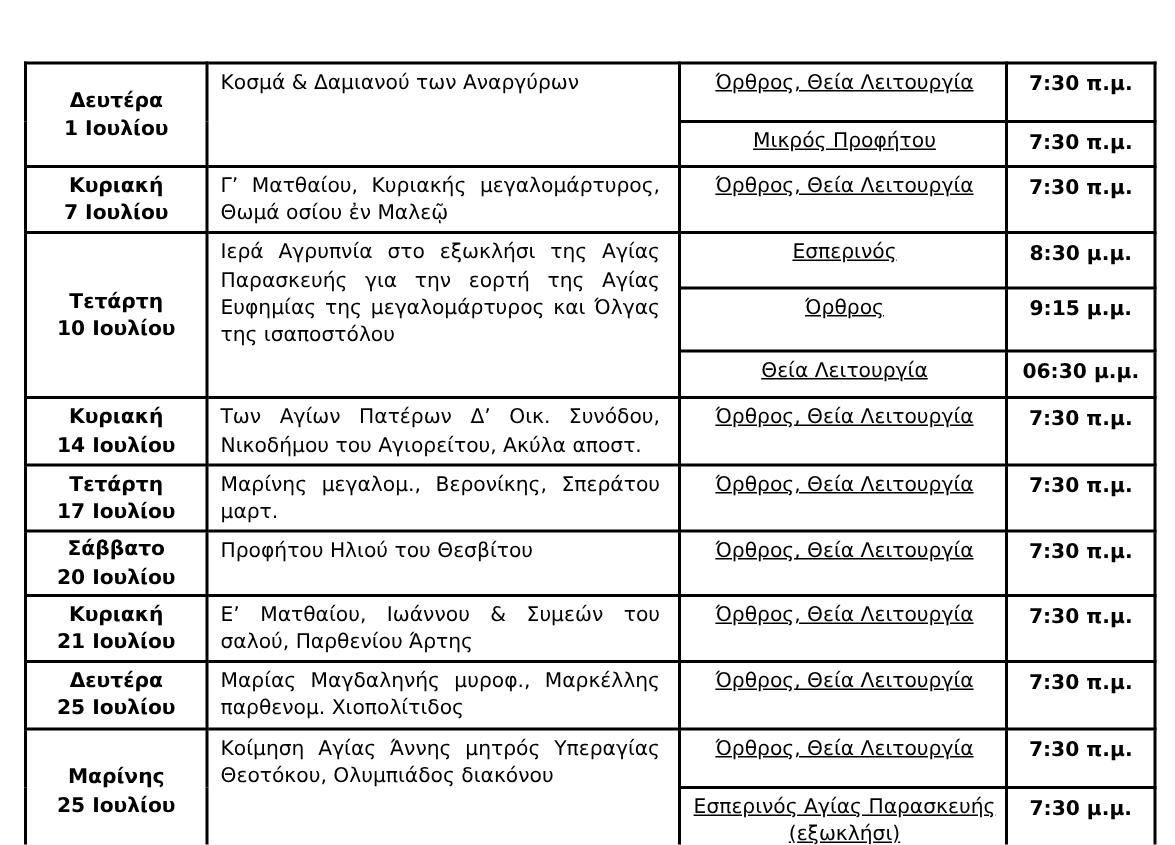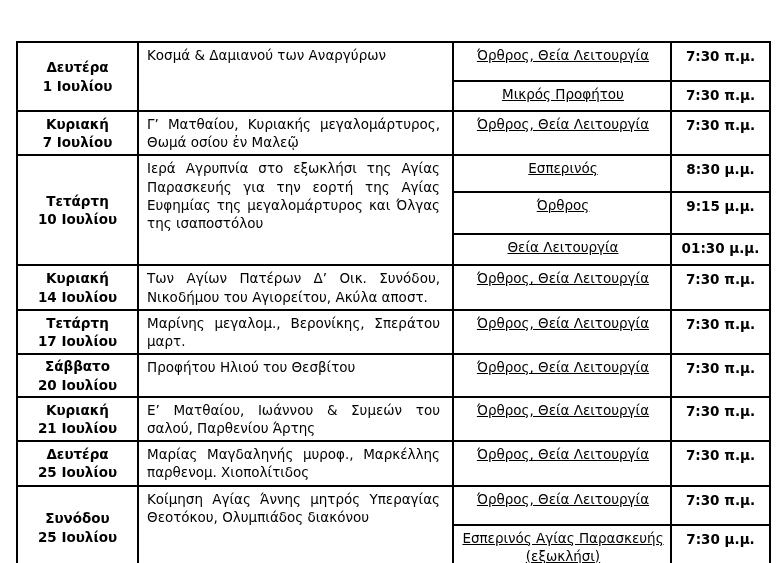--- a/index.html
+++ b/index.html
@@ -114,21 +114,21 @@
         <td class="desc" rowspan="3">Ιερά Αγρυπνία στο εξωκλήσι της Αγίας Παρασκευής για την εορτή της Αγίας Ευφημίας της μεγαλομάρτυρος και Όλγας της ισαποστόλου</td>
         <td class="svc">Εσπερινός</td>
         <td class="time">8:30 μ.μ.</td>
       </tr>
       <tr class="h42">
         <td class="svc">Όρθρος</td>
         <td class="time">9:15 μ.μ.</td>
       </tr>
       <tr class="h31">
         <td class="svc">Θεία Λειτουργία</td>
-        <td class="time">01:30 μ.μ.</td>
+        <td class="time">06:30 μ.μ.</td>
       </tr>
 
       <tr class="h42">
         <td class="date">
           <div>Κυριακή</div>
           <div>14 Ιουλίου</div>
         </td>
         <td class="desc">Των Αγίων Πατέρων Δ’ Οικ. Συνόδου, Νικοδήμου του Αγιορείτου, Ακύλα αποστ.</td>
         <td class="svc">Όρθρος, Θεία Λειτουργία</td>
         <td class="time">7:30 π.μ.</td>
@@ -169,21 +169,21 @@
           <div>Δευτέρα</div>
           <div>25 Ιουλίου</div>
         </td>
         <td class="desc">Μαρίας Μαγδαληνής μυροφ., Μαρκέλλης παρθενομ. Χιοπολίτιδος</td>
         <td class="svc">Όρθρος, Θεία Λειτουργία</td>
         <td class="time">7:30 π.μ.</td>
       </tr>
 
       <tr class="h39">
         <td class="date" rowspan="2">
-          <div>Συνόδου</div>
+          <div>Μαρίνης</div>
           <div>25 Ιουλίου</div>
         </td>
         <td class="desc" rowspan="2">Κοίμηση Αγίας Άννης μητρός Υπεραγίας Θεοτόκου, Ολυμπιάδος διακόνου</td>
         <td class="svc">Όρθρος, Θεία Λειτουργία</td>
         <td class="time">7:30 π.μ.</td>
       </tr>
       <tr class="h45">
         <td class="svc">Εσπερινός Αγίας Παρασκευής (εξωκλήσι)</td>
         <td class="time">7:30 μ.μ.</td>
       </tr>

